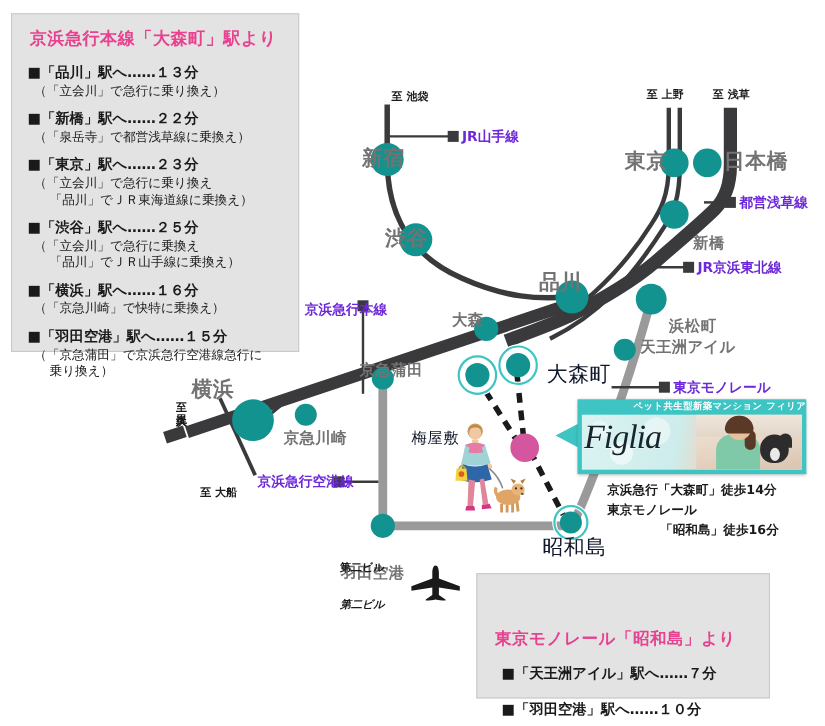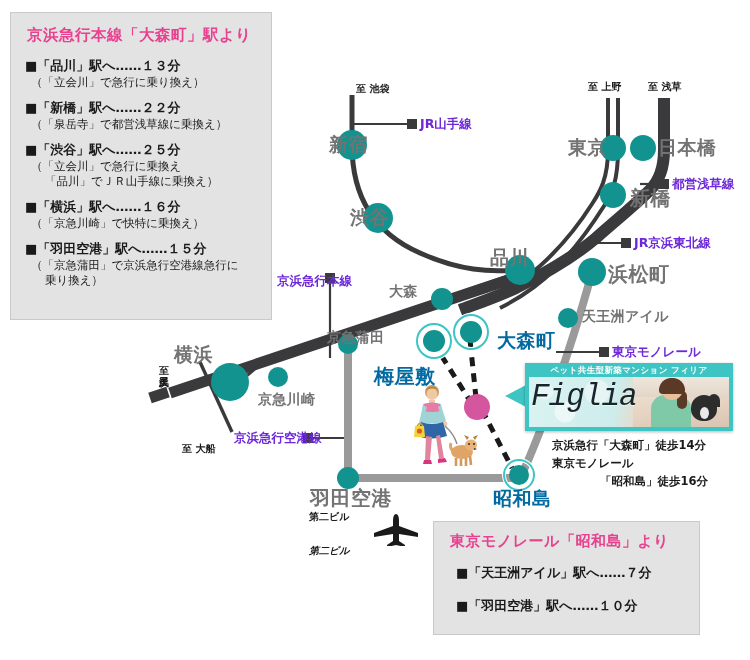--- a/index.html
+++ b/index.html
@@ -13,23 +13,23 @@
   }
   #root{position:absolute;left:0;top:0;width:750px;height:660px;}
 
   
   #mapsvg{position:absolute;left:0;top:0;width:750px;height:660px;}
 
   
   .lbl{position:absolute;white-space:nowrap;line-height:1.05;}
   .stn{font-weight:bold;color:#737373;}
   .stn-xl{font-size:19px;letter-spacing:0.5px;}
-  .stn-lg{font-size:20px;letter-spacing:0.5px;}
+  .stn-lg{font-size:14px;letter-spacing:0.5px;margin-top:26px;}
   .stn-md{font-size:14px;letter-spacing:0.3px;}
-  .stn-pink{color:#0369a1;font-weight:bold;text-align:center;}
+  .stn-pink{color:#0f172a;font-weight:normal;text-align:center;}
   .tiny{font-size:10px;font-weight:bold;color:#1a1a1a;}
   .vert{writing-mode:vertical-rl;text-orientation:upright;}
   .linelabel{font-size:12.5px;font-weight:bold;color:#6d28d9;}
 
   
   .infobox{
     position:absolute;
     background:#e3e3e3;
     border:1px solid #c9c9c9;
     box-sizing:border-box;
@@ -46,34 +46,34 @@
   .isub{color:#1a1a1a;white-space:nowrap;}
 
   #box-keikyu{left:10px;top:12px;width:262px;height:308px;padding:12px 10px 12px 14px;}
   #box-keikyu h3{font-size:15.5px;margin-bottom:9px;padding-left:2px;}
   #box-keikyu .ilist>li{margin-bottom:7px;}
   #box-keikyu .iline{font-size:13px;}
   #box-keikyu .isub{font-size:11.5px;display:block;padding-left:6px;}
   #box-keikyu .isub+.isub{padding-left:20px;}
 
   #box-mono{left:433px;top:521px;width:267px;height:114px;padding:10px 10px 8px 16px;}
-  #box-mono h3{font-size:15px;margin-bottom:11px;}
+  #box-mono h3{font-size:15px;margin-bottom:11px;margin-top:39px;}
   #box-mono .ilist>li{margin-bottom:13px;}
   #box-mono .iline{font-size:13px;padding-left:6px;}
 
   
   #figlia{
     position:absolute;left:525px;top:363px;width:208px;height:68px;
     background:#3fc4c4;
     box-shadow:0 1px 3px rgba(0,0,0,.28);
     overflow:hidden;
   }
   #figlia .tagline{
     position:absolute;left:0;top:1px;width:208px;height:13px;
-    color:#ffffff;font-size:8.5px;font-weight:bold;text-align:center;
+    color:#ffffff;font-size:8.5px;font-weight:bold;text-align:right;
     letter-spacing:.4px;line-height:13px;
   }
   #figlia .photo{
     position:absolute;left:4px;top:14px;width:200px;height:50px;
     background:
       radial-gradient(circle at 18% 70%, rgba(255,255,255,.55) 0 10px, transparent 11px),
       radial-gradient(circle at 34% 30%, rgba(255,255,255,.45) 0 12px, transparent 13px),
       radial-gradient(circle at 8% 28%, rgba(255,255,255,.4) 0 8px, transparent 9px),
       linear-gradient(100deg,#d9f3f2 0%,#cdeceb 44%,#e8d9c8 56%,#f0e2d4 100%);
     overflow:hidden;
@@ -92,21 +92,21 @@
   #figlia .ph-hair2{position:absolute;right:42px;bottom:18px;width:10px;height:18px;
     background:#5a3a26;border-radius:5px;}
   #figlia .ph-dog{position:absolute;right:12px;bottom:6px;width:26px;height:26px;
     background:#2c2c2c;border-radius:50% 50% 45% 45%;}
   #figlia .ph-dog2{position:absolute;right:9px;bottom:20px;width:12px;height:13px;
     background:#2c2c2c;border-radius:50% 50% 0 40%;}
   #figlia .ph-dogwhite{position:absolute;right:20px;bottom:8px;width:9px;height:12px;
     background:#e9e9e9;border-radius:50%;}
   #figlia .logo{
     position:absolute;left:6px;top:18px;
-    font-family:Liberation Mono, monospace;
+    font-family:Liberation Serif, serif;
     font-style:italic;font-size:31px;color:#17252c;
     letter-spacing:-1px;line-height:1;
     text-shadow:0 1px 0 rgba(255,255,255,.5);
   }
   
   #figlia-tail{
     position:absolute;left:505px;top:385px;width:0;height:0;
     border-top:11px solid transparent;border-bottom:11px solid transparent;
     border-right:21px solid #3fc4c4;
   }
@@ -268,21 +268,21 @@
   </svg>
 
   <div class="lbl stn stn-xl" style="left:329px;top:135px;">新宿</div>
   <div class="lbl stn stn-xl" style="left:350px;top:208px;">渋谷</div>
   <div class="lbl stn stn-xl" style="left:490px;top:248px;">品川</div>
   <div class="lbl stn stn-xl" style="left:568px;top:138px;">東京</div>
   <div class="lbl stn stn-xl" style="left:658px;top:138px;">日本橋</div>
   <div class="lbl stn stn-lg" style="left:630px;top:188px;">新橋</div>
   <div class="lbl stn stn-lg" style="left:608px;top:264px;">浜松町</div>
   <div class="lbl stn stn-md" style="left:582px;top:309px;">天王洲アイル</div>
-  <div class="lbl stn stn-md" style="left:389px;top:284px;text-align:center;">大森</div>
+  <div class="lbl stn stn-md" style="left:411px;top:284px;text-align:center;">大森</div>
   <div class="lbl stn stn-md" style="left:327px;top:330px;">京急蒲田</div>
   <div class="lbl stn stn-md" style="left:258px;top:392px;">京急川崎</div>
   <div class="lbl stn stn-xl" style="left:174px;top:345px;">横浜</div>
   <div class="lbl stn stn-lg" style="left:310px;top:488px;">羽田空港</div>
 
   <div class="lbl stn-pink stn-lg" style="left:374px;top:366px;">梅屋敷</div>
   <div class="lbl stn-pink stn-xl" style="left:497px;top:331px;">大森町</div>
   <div class="lbl stn-pink stn-xl" style="left:493px;top:489px;">昭和島</div>
 
   <div class="lbl tiny" style="left:309px;top:512px;">第二ビル</div>
@@ -304,20 +304,25 @@
   <div class="infobox" id="box-keikyu">
     <h3>京浜急行本線「大森町」駅より</h3>
     <ul class="ilist">
       <li>
         <span class="iline">■「品川」駅へ……１３分</span>
         <span class="isub">（「立会川」で急行に乗り換え）</span>
       </li>
       <li>
         <span class="iline">■「新橋」駅へ……２２分</span>
         <span class="isub">（「泉岳寺」で都営浅草線に乗換え）</span>
+      </li>
+      <li>
+        <span class="iline">■「東京」駅へ……２３分</span>
+        <span class="isub">（「立会川」で急行に乗り換え</span>
+        <span class="isub">「品川」でＪＲ東海道線に乗換え）</span>
       </li>
       <li>
         <span class="iline">■「渋谷」駅へ……２５分</span>
         <span class="isub">（「立会川」で急行に乗換え</span>
         <span class="isub">「品川」でＪＲ山手線に乗換え）</span>
       </li>
       <li>
         <span class="iline">■「横浜」駅へ……１６分</span>
         <span class="isub">（「京急川崎」で快特に乗換え）</span>
       </li>

